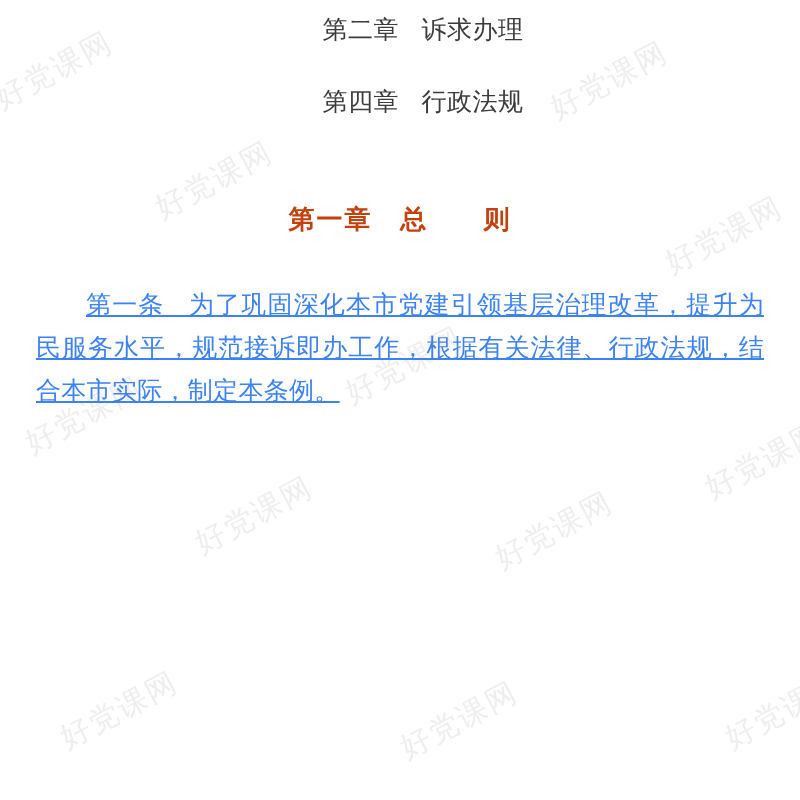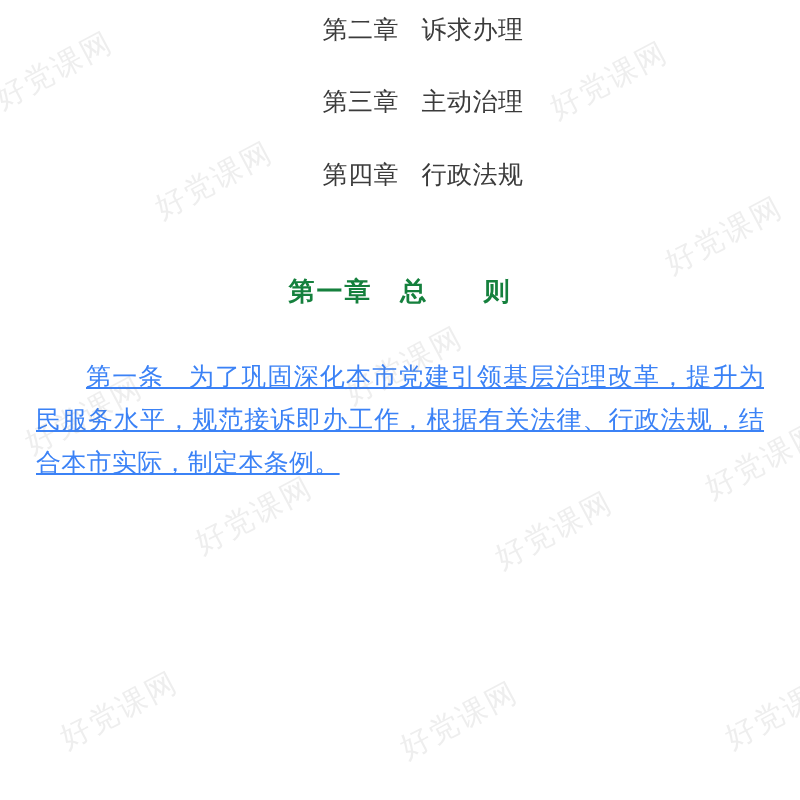--- a/index.html
+++ b/index.html
@@ -64,21 +64,21 @@
     letter-spacing: 0.5px;
   }
   .toc-item:first-child {
     margin-top: 8px;
   }
 
   .chapter-heading {
     text-align: center;
     font-size: 26px;
     font-weight: bold;
-    color: #15803d;
+    color: #c2410c;
     letter-spacing: 2px;
     margin: 84px 0 46px 0;
     white-space: pre;
   }
 
   .para {
     font-size: 25px;
     line-height: 1.72;
     color: #3b82f6;
     margin: 0 0 16px 0;
@@ -110,21 +110,20 @@
     <div class="wm" style="left: 55px;  top: 690px;">好党课网</div>
     <div class="wm" style="left: 395px; top: 700px;">好党课网</div>
     <div class="wm" style="left: 720px; top: 690px;">好党课网</div>
     <div class="wm" style="left: -10px; top: 50px;">好党课网</div>
   </div>
 
   <div class="doc">
 
     <div class="toc-list">
       <div class="toc-item">第二章   诉求办理</div>
-      <div class="toc-item">第三章   主动治理</div>
       <div class="toc-item">第四章   行政法规</div>
     </div>
 
     <div class="chapter-heading">第一章   总      则</div>
 
     <p class="para">第一条   为了巩固深化本市党建引领基层治理改革，提升为民服务水平，规范接诉即办工作，根据有关法律、行政法规，结合本市实际，制定本条例。</p>
 
   </div>
 </div>
 

